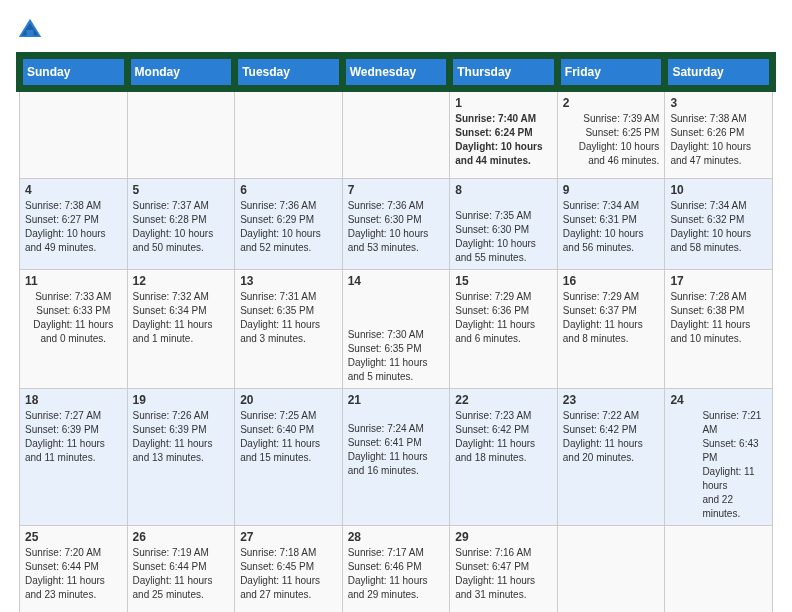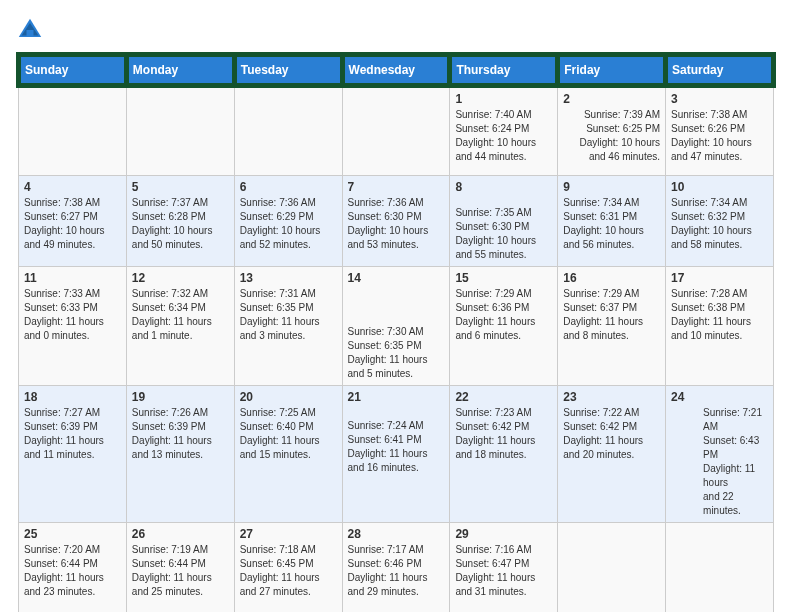--- a/index.html
+++ b/index.html
@@ -54,21 +54,21 @@
       border-collapse: collapse;
       table-layout: fixed;
     }
     thead tr th {
       background-color: #2a7fd4;
       color: #fff;
       font-size: 12px;
       font-weight: bold;
       padding: 6px 4px;
       text-align: left;
-      border: 5px solid #14532d;
+      border: 7px solid #14532d;
     }
     tbody tr td {
       border: 1px solid #ccc;
       vertical-align: top;
       padding: 4px 5px;
       font-size: 10.5px;
       color: #333;
       height: 90px;
     }
     tbody tr:nth-child(odd) td {
@@ -125,21 +125,21 @@
       </tr>
   </thead>
   <tbody id="calendar-body">
   <tr>
         <td></td>
         <td></td>
         <td></td>
         <td></td>
         <td>
           <span class="day-num">1</span>
-          <div class="cell-info" style="white-space: pre-line;">Sunrise: 7:40 AM
+          <div class="cell-info" style="white-space: pre-line; font-weight: bold;">Sunrise: 7:40 AM
 Sunset: 6:24 PM
 Daylight: 10 hours
 and 44 minutes.</div>
         </td>
         <td>
           <span class="day-num">2</span>
           <div class="cell-info" style="white-space: pre-line; text-align: right;">Sunrise: 7:39 AM
 Sunset: 6:25 PM
 Daylight: 10 hours
 and 46 minutes.</div>
@@ -199,21 +199,21 @@
           <span class="day-num">10</span>
           <div class="cell-info" style="white-space: pre-line;">Sunrise: 7:34 AM
 Sunset: 6:32 PM
 Daylight: 10 hours
 and 58 minutes.</div>
         </td>
       </tr>
       <tr>
         <td>
           <span class="day-num">11</span>
-          <div class="cell-info" style="white-space: pre-line;">Sunrise: 7:33 AM
+          <div class="cell-info" style="white-space: pre-line; text-align: center;">Sunrise: 7:33 AM
 Sunset: 6:33 PM
 Daylight: 11 hours
 and 0 minutes.</div>
         </td>
         <td>
           <span class="day-num">12</span>
           <div class="cell-info" style="white-space: pre-line;">Sunrise: 7:32 AM
 Sunset: 6:34 PM
 Daylight: 11 hours
 and 1 minute.</div>

